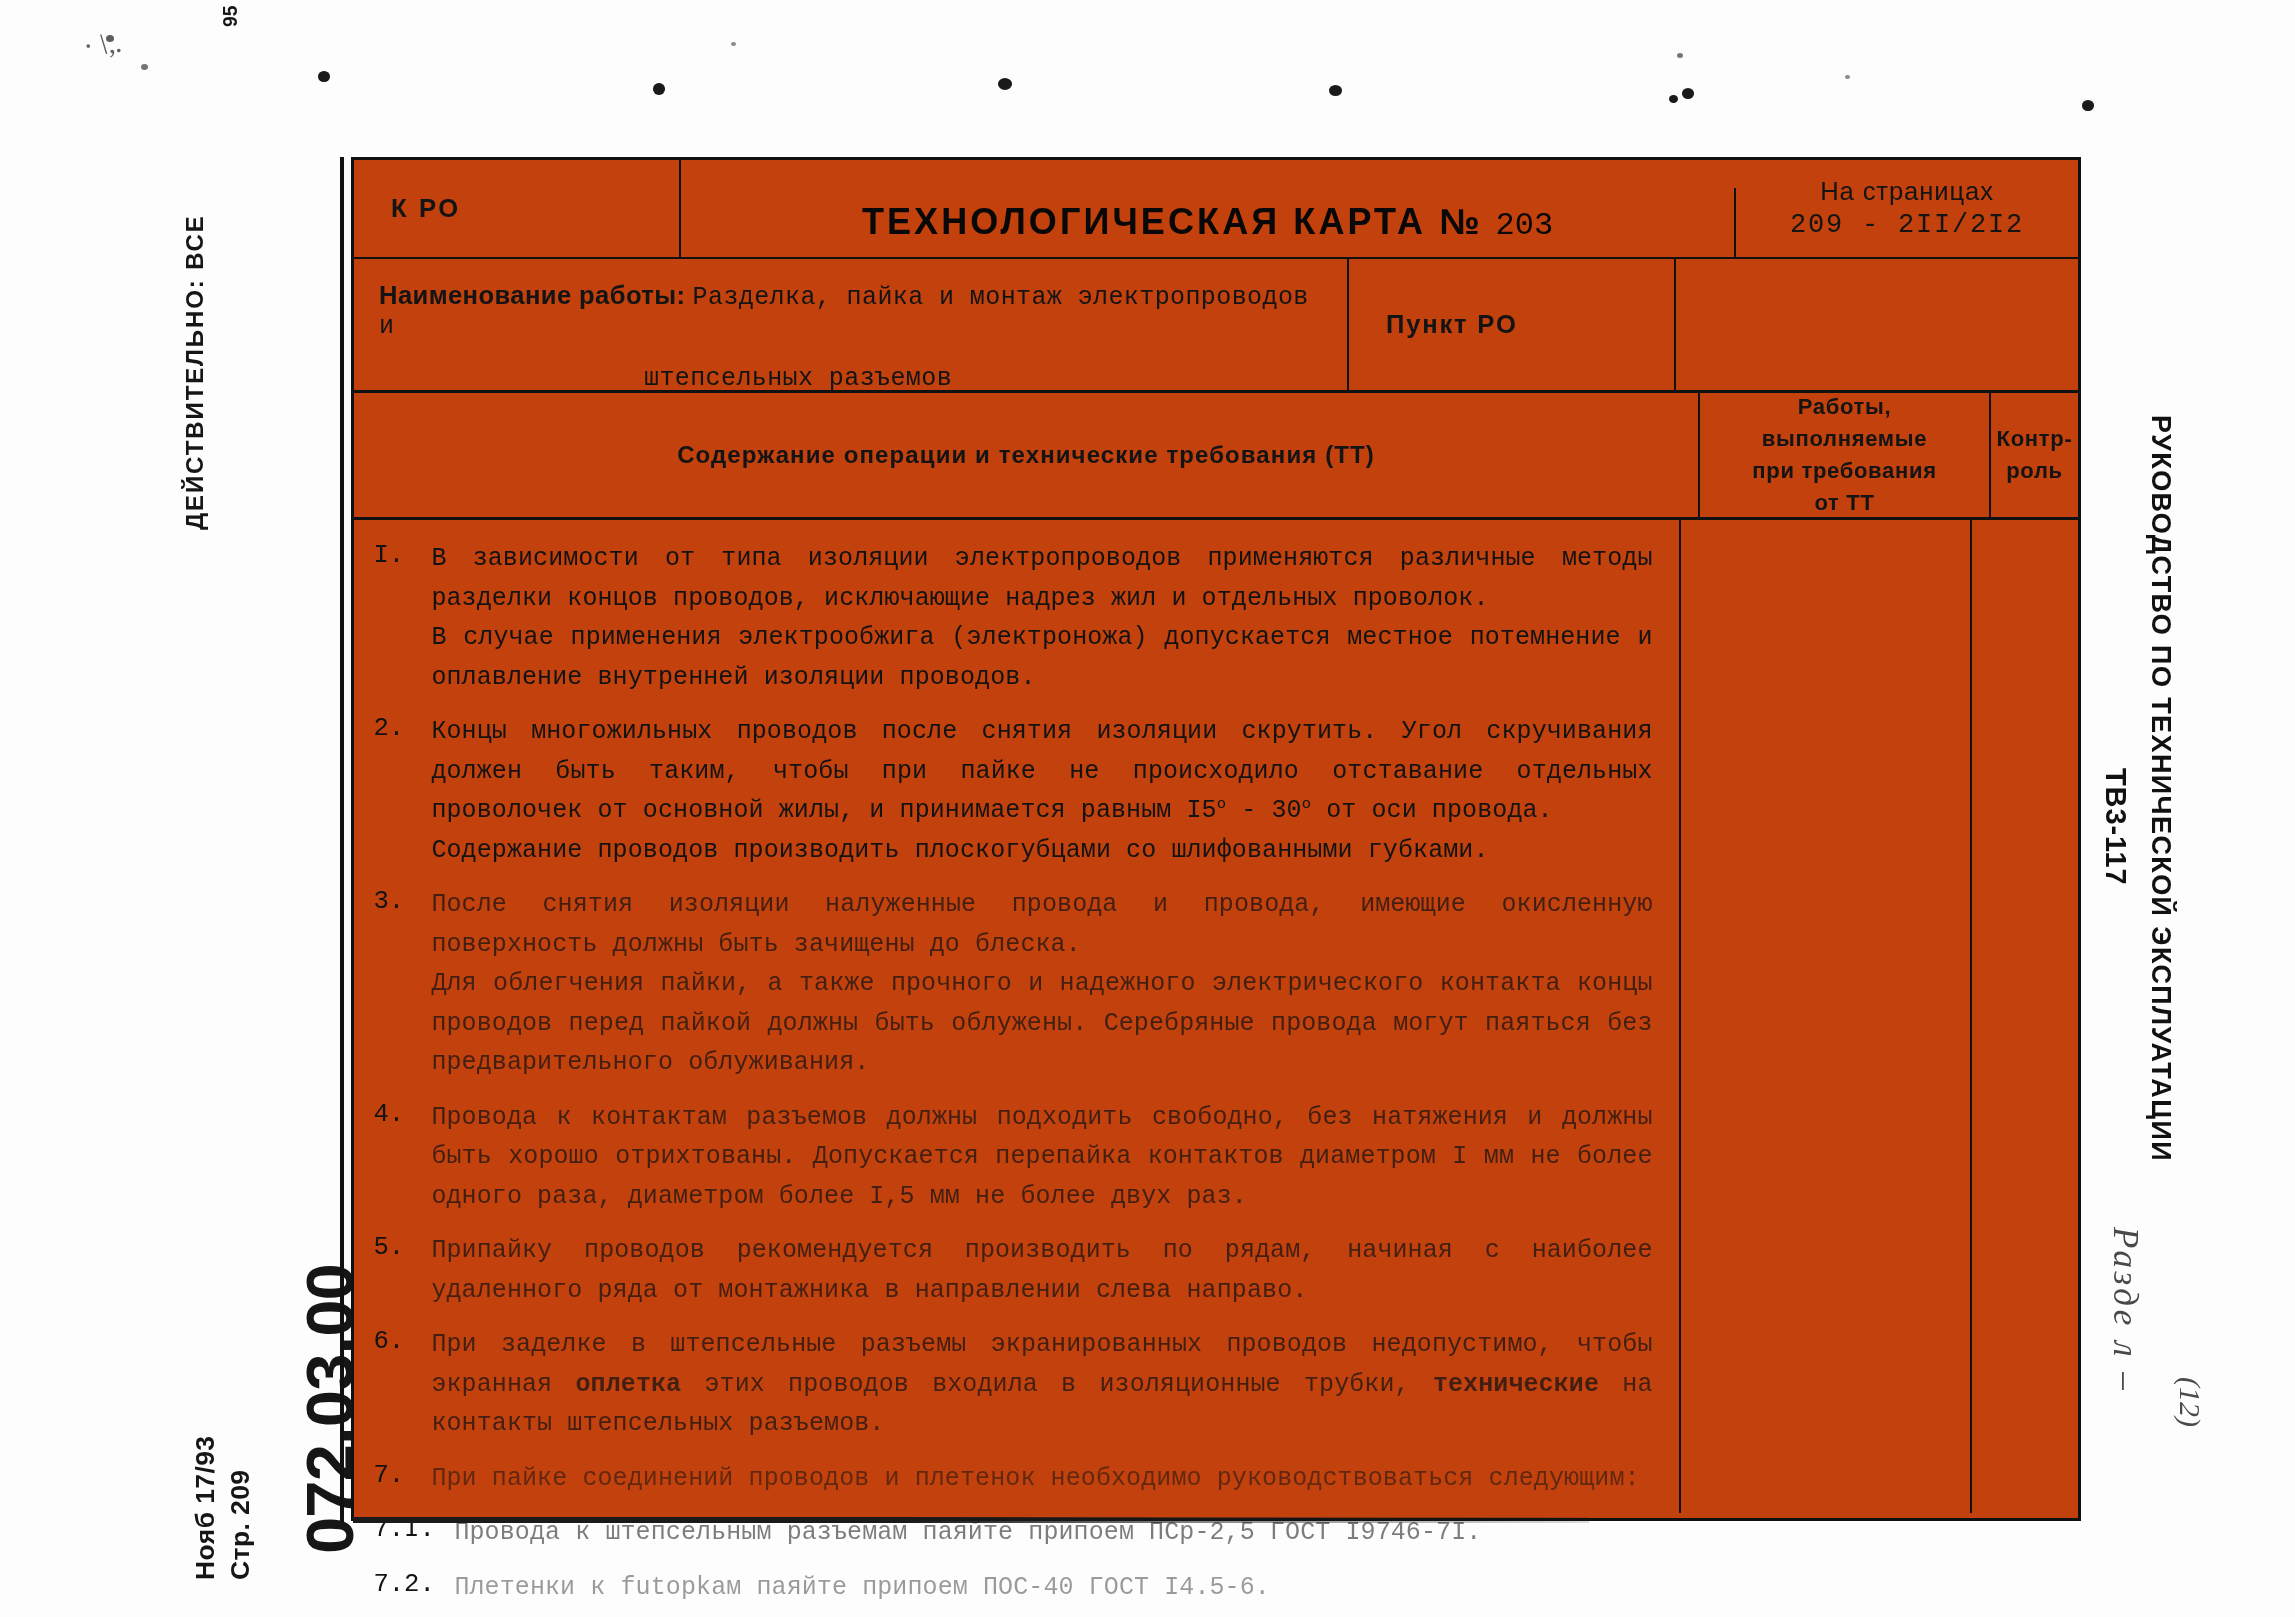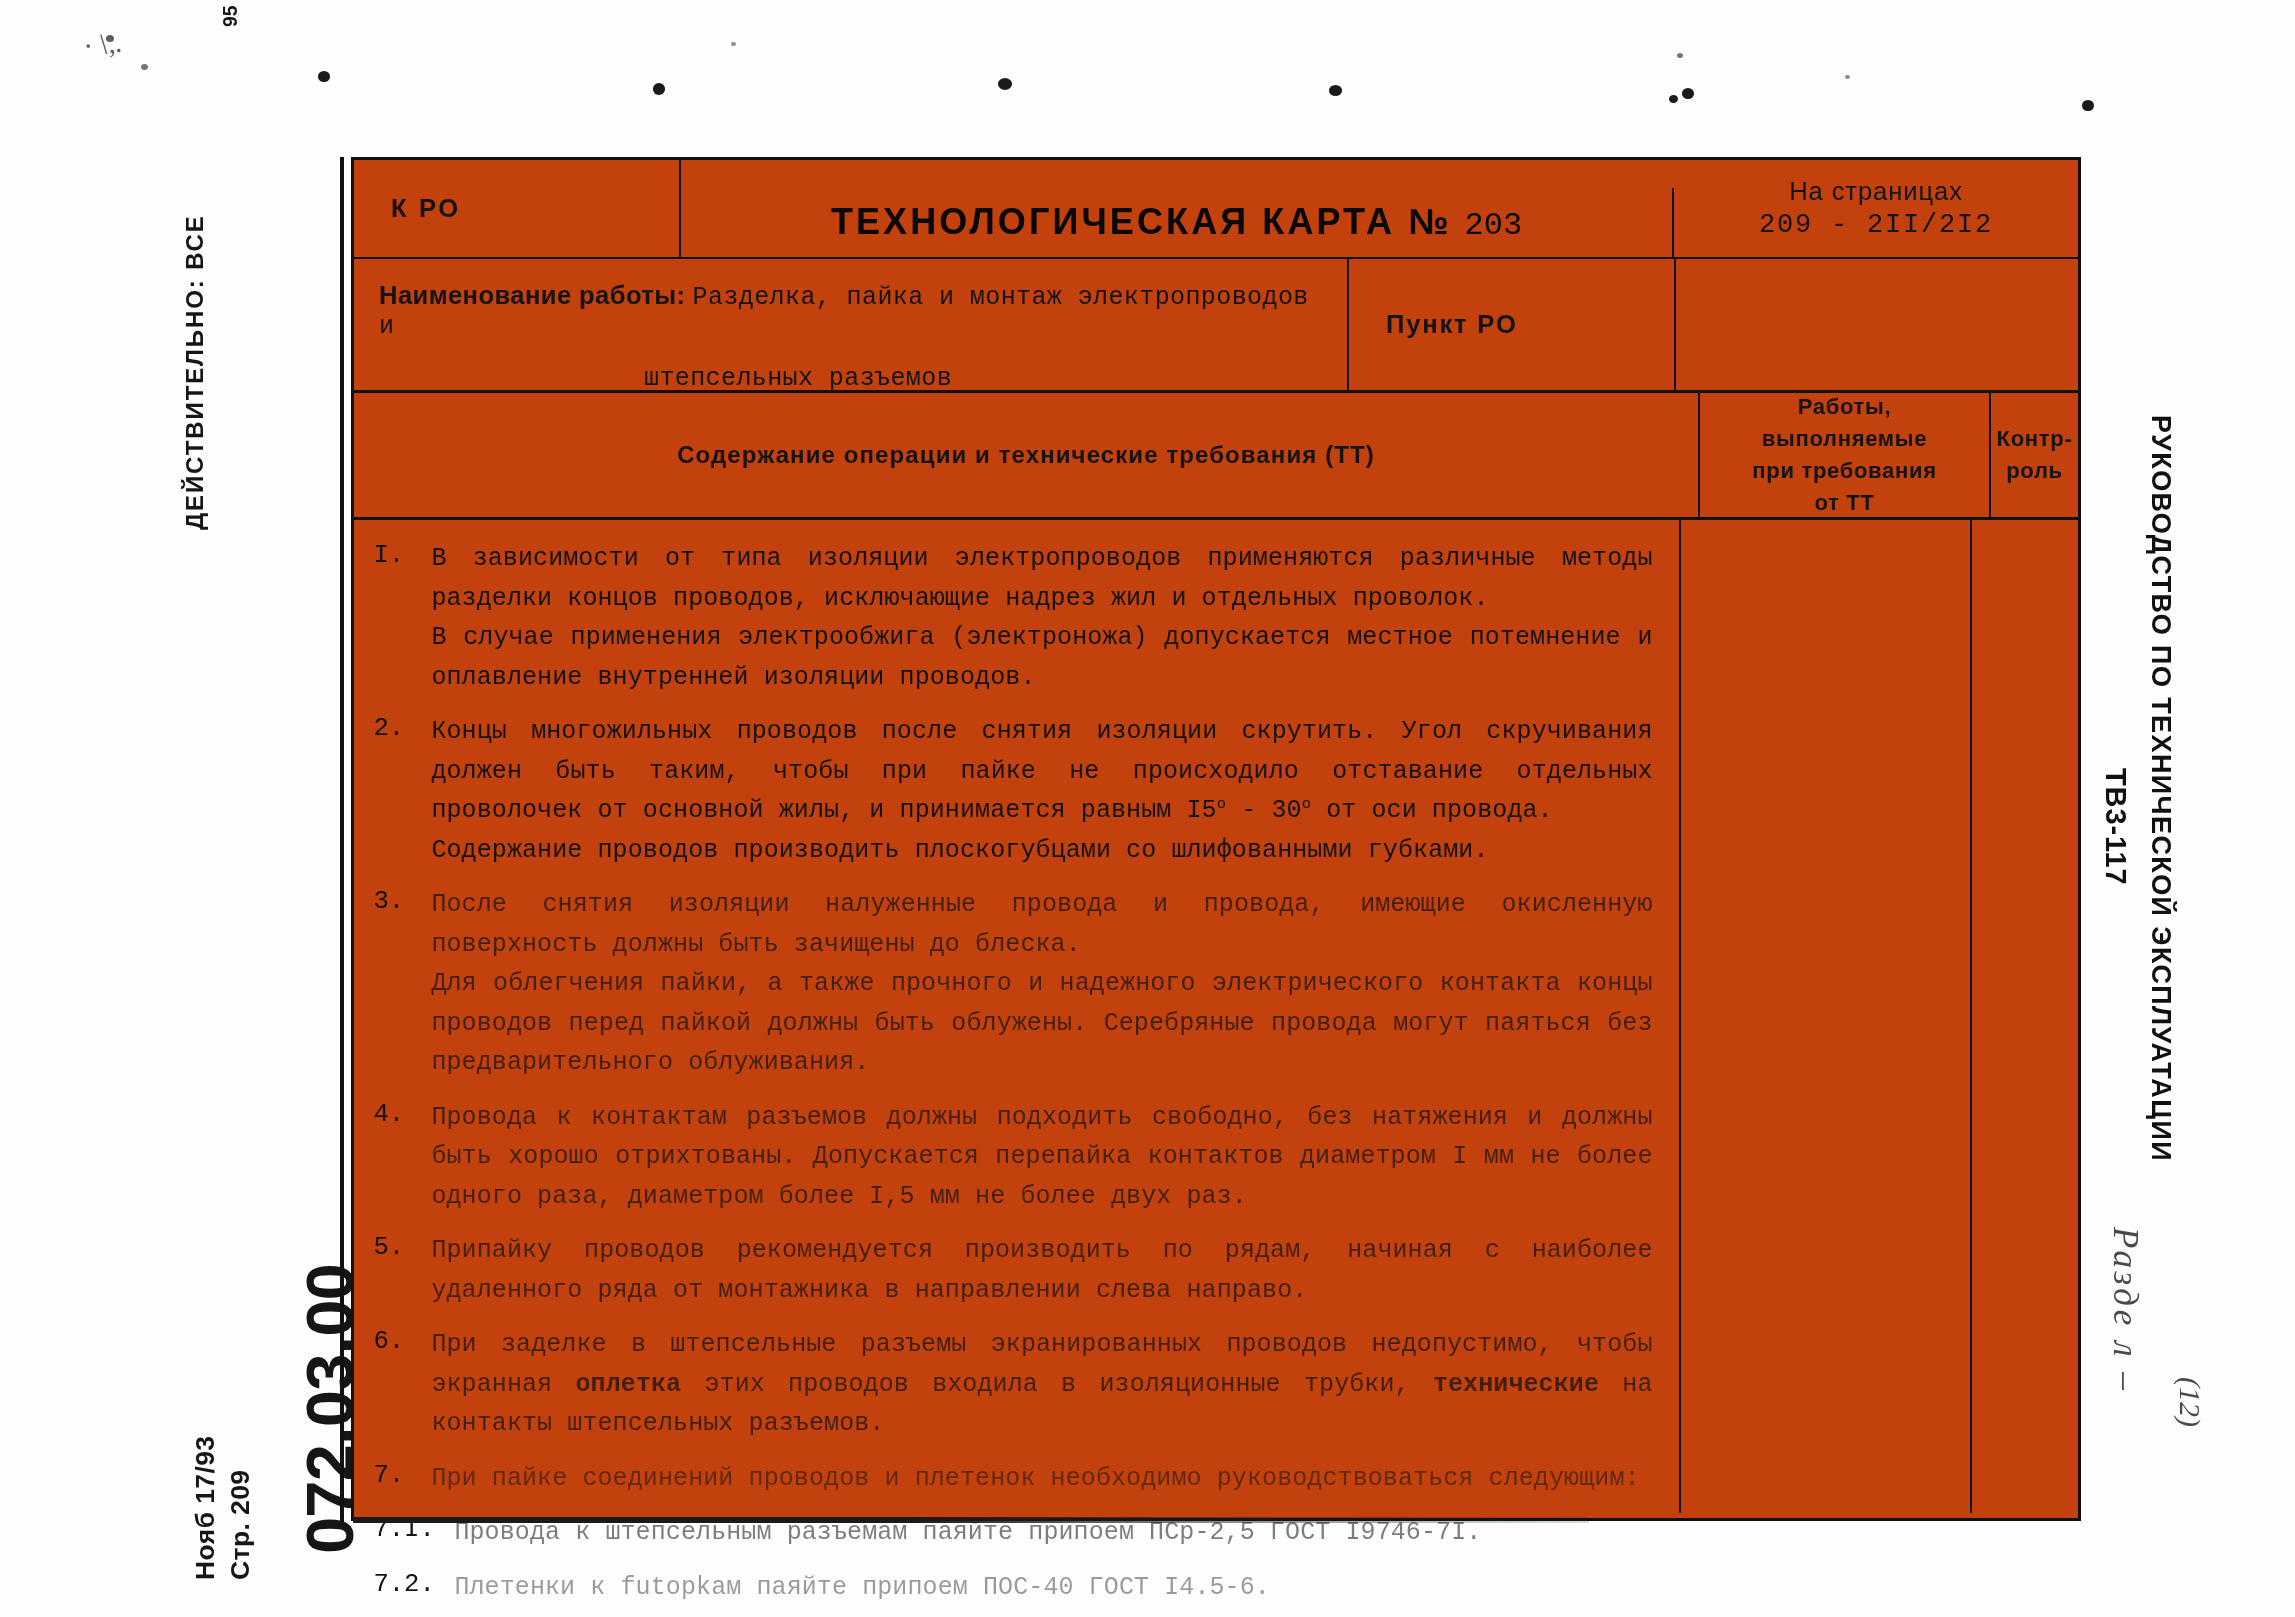--- a/index.html
+++ b/index.html
@@ -102,21 +102,21 @@
     width:3.5px;height:calc(100% + 7px);background:#111;
   }
 
   .row{display:flex;box-sizing:border-box;}
   .cell{box-sizing:border-box;position:relative;}
 
   
   #hdr1{height:99px;border-bottom:2.6px solid #111;}
   #hdr1 .c1{width:327px;border-right:2.6px solid #111;display:flex;align-items:center;}
   #hdr1 .c2{flex:1;border-right:2.6px solid #111;display:flex;align-items:center;justify-content:center;margin-top:28px;}
-  #hdr1 .c3{width:404px;display:flex;flex-direction:column;align-items:center;justify-content:center;}
+  #hdr1 .c3{width:342px;display:flex;flex-direction:column;align-items:center;justify-content:center;}
 
   .kro{
     font-size:25.6px;letter-spacing:2.6px;font-weight:600;margin-left:37px;color:#141414;
   }
   .maintitle{
     font-size:36px;letter-spacing:3.1px;font-weight:700;color:#080808;
     font-family:"Liberation Sans", sans-serif;
   }
   .maintitle .num{
     font-family:"Liberation Mono", monospace;font-weight:400;letter-spacing:0;font-size:32px;

